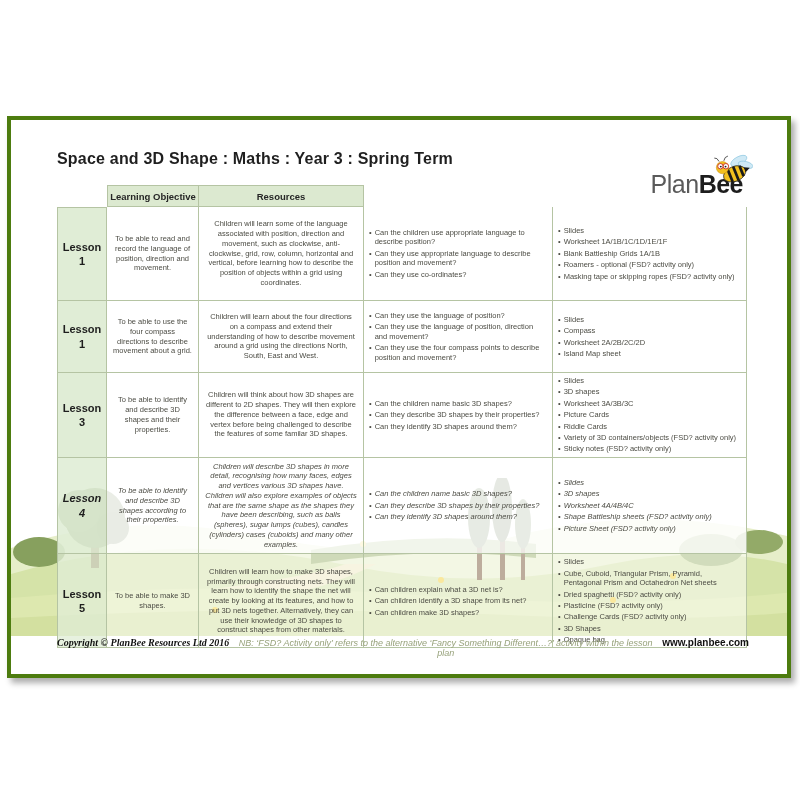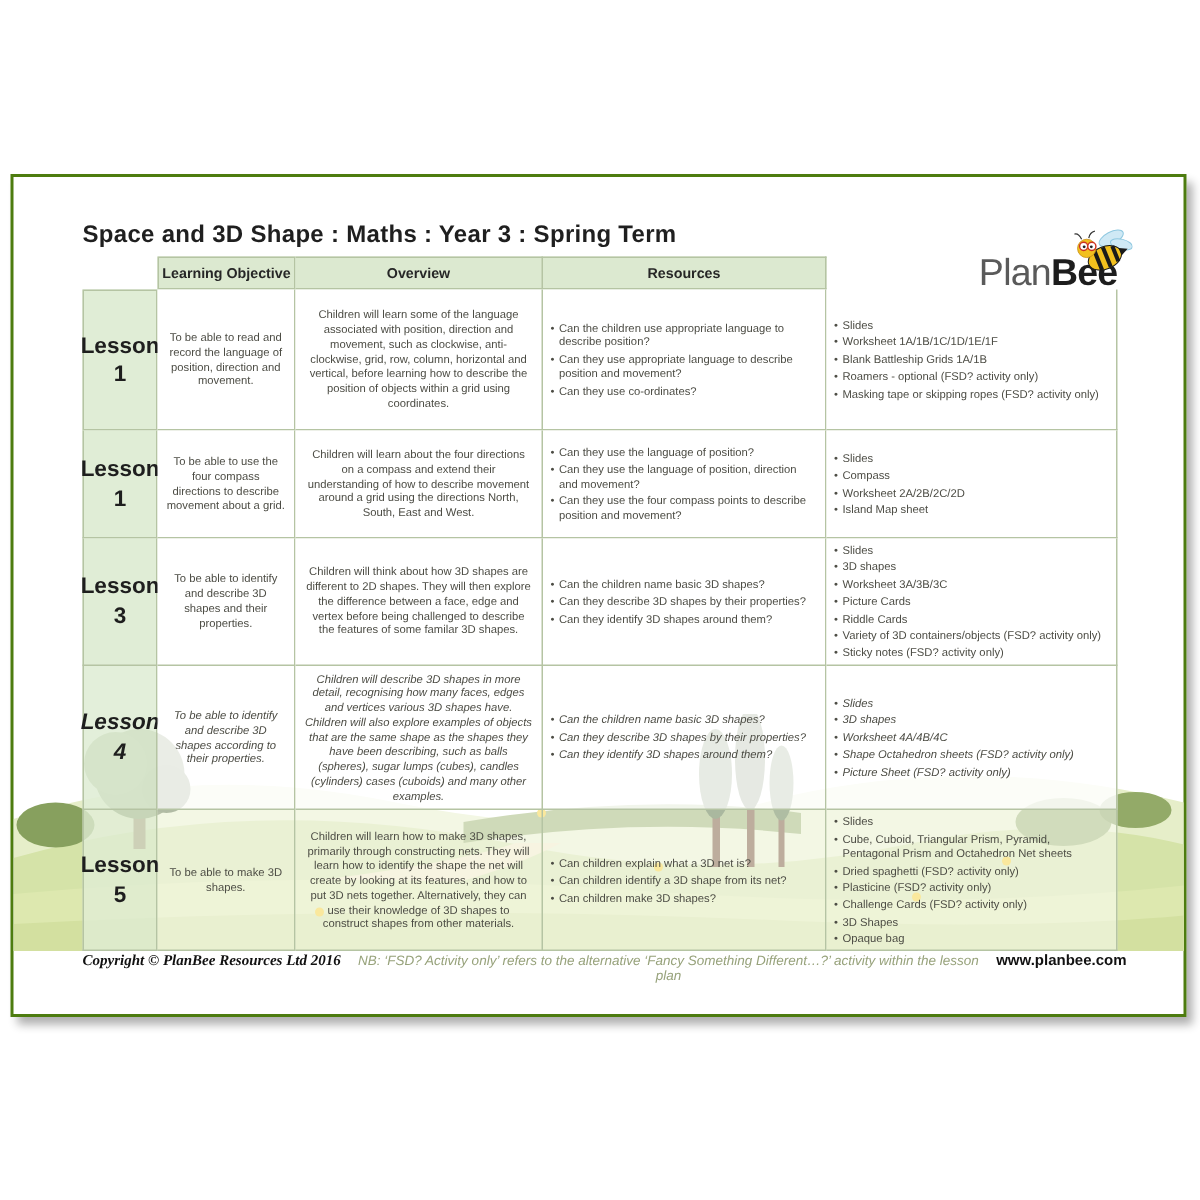--- a/index.html
+++ b/index.html
@@ -1,59 +1,59 @@
 <!DOCTYPE html>
 <html><head>
 <meta charset="utf-8">
 <style>
   * { margin:0; padding:0; box-sizing:border-box; }
   html,body { width:800px; height:800px; background:#ffffff; font-family:"Liberation Sans", sans-serif; }
 
   .page {
     position:absolute; left:7px; top:116px; width:784px; height:562px;
-    background:#ffffff; border:2px solid #4d7c0f;
+    background:#ffffff; border:4px solid #4d7c0f;
     box-shadow:4px 5px 6px rgba(0,0,0,0.32);
     overflow:hidden;
   }
 
   
   .doc-title {
     position:absolute; left:46px; top:30px;
     font-size:16px; font-weight:bold; color:#1f1f1f; letter-spacing:0.2px;
     z-index:3;
   }
   .logo { position:absolute; right:44px; top:22px; z-index:3;margin-top:28px; }
   .logo-text { font-size:25px; letter-spacing:-0.5px; white-space:nowrap; }
   .logo-plan { color:#5a5a5a; font-weight:400; }
   .logo-bee  { color:#1d1d1d; font-weight:700; }
   .bee { position:absolute; right:-10px; top:-16px; width:42px; height:34px; }
 
   
-  .plan-table { position:absolute; left:46px; top:53px; width:587px; z-index:2; }
+  .plan-table { position:absolute; left:46px; top:65px; width:587px; z-index:2; }
   .trow { display:grid; grid-template-columns:50px 92px 165px 189px 194px; }
   :root { --bd:#b5c4a3; }
 
   .hcell {
     background:#dce9d0; border-right:1px solid var(--bd); border-top:1px solid var(--bd);
     border-bottom:1px solid var(--bd);
     height:22px; display:flex; align-items:center; justify-content:center;
     font-size:9.5px; font-weight:bold; color:#262626;
   }
   .hcell.first-green { border-left:1px solid var(--bd); }
   .hcell.empty { background:transparent; border:none; }
 
   .cell {
     border-right:1px solid var(--bd); border-bottom:1px solid var(--bd);
     padding:4px 6px; font-size:7.5px; line-height:1.3; color:#4c4c44;
     display:flex; align-items:center; justify-content:center; text-align:center;
     background:#ffffff;
   }
   .lesson-cell {
     border-left:1px solid var(--bd);
-    background:#e0edd6; font-weight:bold; font-size:15px; color:#1e1e1e;
+    background:#e0edd6; font-weight:bold; font-size:11px; color:#1e1e1e;
     padding:14px;
   }
   .row-1 .lesson-cell { border-top:1px solid var(--bd); }
   .bullets {
     flex-direction:column; justify-content:center; align-items:stretch; text-align:left;
     padding:3px 5px; gap:2px;
   }
   .bullet-item { display:flex; gap:3px; line-height:1.25; }
   .bullet-item .dot { flex:0 0 auto; }
 
@@ -144,21 +144,20 @@
       <path d="M11,11 Q8,5 4,6" stroke="#333333" stroke-width="1.2" fill="none"></path>
       <path d="M18,10 Q19,4 24,3" stroke="#333333" stroke-width="1.2" fill="none"></path>
     </svg>
   </div>
 
   <div class="plan-table">
 
     <div class="trow">
       <div class="hcell empty"></div>
       <div class="hcell first-green">Learning Objective</div>
-      <div class="hcell">Overview</div>
       <div class="hcell">Resources</div>
     </div>
 
     <div class="trow row-1">
       <div class="cell lesson-cell">Lesson 1</div>
       <div class="cell">To be able to read and record the language of position, direction and movement.</div>
       <div class="cell">Children will learn some of the language associated with position, direction and movement, such as clockwise, anti-clockwise, grid, row, column, horizontal and vertical, before learning how to describe the position of objects within a grid using coordinates.</div>
       <div class="cell bullets">
           <div class="bullet-item">
             <span class="dot">•</span>
@@ -311,21 +310,21 @@
           <div class="bullet-item">
             <span class="dot">•</span>
             <span>3D shapes</span>
           </div>
           <div class="bullet-item">
             <span class="dot">•</span>
             <span>Worksheet 4A/4B/4C</span>
           </div>
           <div class="bullet-item">
             <span class="dot">•</span>
-            <span>Shape Octahedron sheets (FSD? activity only)</span>
+            <span>Shape Battleship sheets (FSD? activity only)</span>
           </div>
           <div class="bullet-item">
             <span class="dot">•</span>
             <span>Picture Sheet (FSD? activity only)</span>
           </div>
         </div>
     </div>
 
     <div class="trow row-5">
       <div class="cell lesson-cell">Lesson 5</div>

